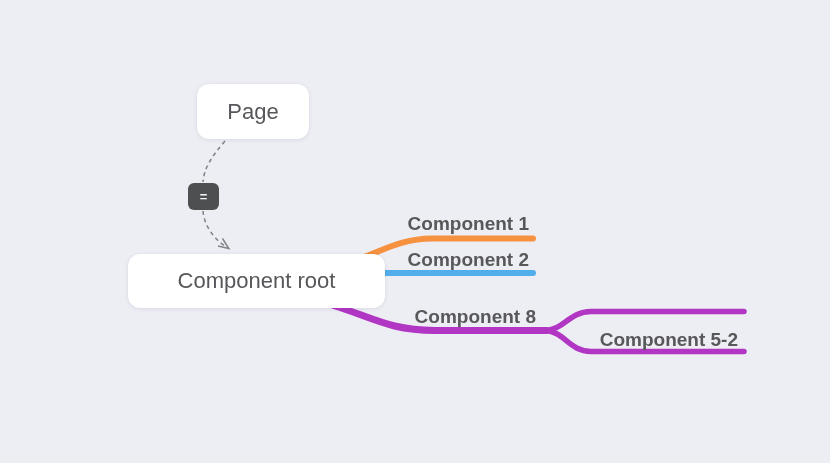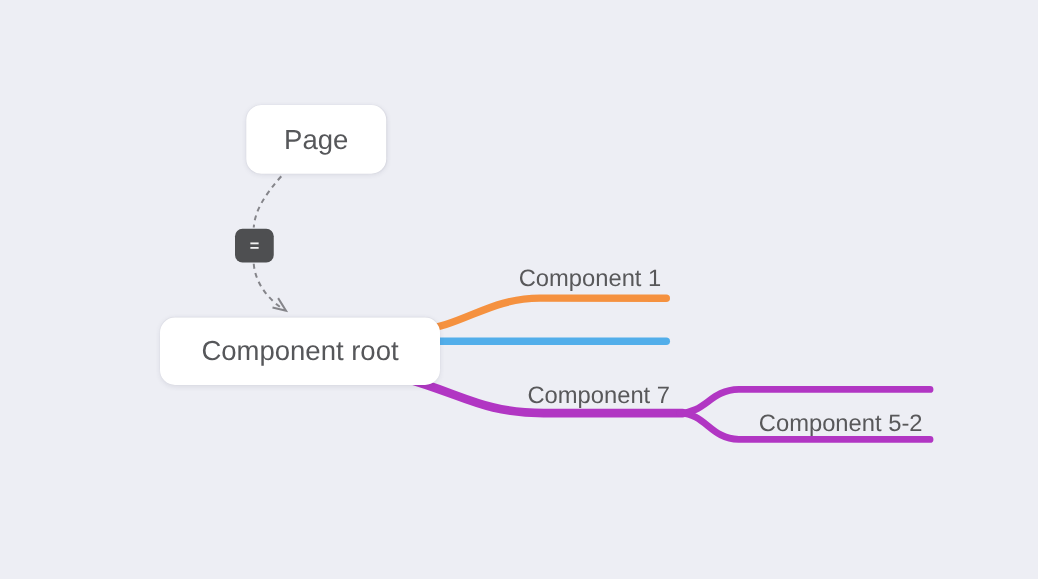--- a/index.html
+++ b/index.html
@@ -17,38 +17,39 @@
     background: #ffffff;
     border-radius: 12px;
     box-shadow: 0 1px 4px rgba(60,60,90,0.10), 0 0 1px rgba(60,60,90,0.08);
     display: flex; align-items: center; justify-content: center;
     color: #56575a;
     font-size: 22px;
     z-index: 2;
     cursor: default;
   }
   .node-page  { left: 185px; top: 84px;  width: 112px;  height: 55px; margin-left: 12px; }
-  .node-root  { left: 128px; top: 254px; width: 224px; height: 54px; }
+  .node-root  { left: 128px; top: 254px; width: 257px; height: 54px; }
   .badge {
     position: absolute; left: 188px; top: 183px;
     width: 31px; height: 27px;
     background: #4e4f51;
     border-radius: 6px;
     display: flex; align-items: center; justify-content: center;
     color: #f2f2f2; font-size: 13px; font-weight: bold;
     z-index: 3;
   }
   .branch-label {
     position: absolute;
     color: #58585a;
     font-size: 19px;
     line-height: 22px;
     white-space: nowrap;
     z-index: 2;
     text-align: right;
+    font-weight: bold;
   }
   .lbl-c1  { top: 213px; right: 301px; }
   .lbl-c2  { top: 249px; right: 301px; }
   .lbl-c3  { top: 306px; right: 294px; }
   .lbl-c31 { top: 289px; right: 92px; }
   .lbl-c32 { top: 329px; right: 92px; }
 </style>
 </head>
 <body>
 
@@ -77,16 +78,17 @@
 
   <div class="badge">
     <span>=</span>
   </div>
 
   <div class="node node-root">
     <span>Component root</span>
   </div>
 
   <div class="branch-label lbl-c1">Component 1</div>
-  <div class="branch-label lbl-c3">Component 7</div>
+  <div class="branch-label lbl-c2">Component 2</div>
+  <div class="branch-label lbl-c3">Component 8</div>
   <div class="branch-label lbl-c32">Component 5-2</div>
 
 </div>
 
 </body></html>

